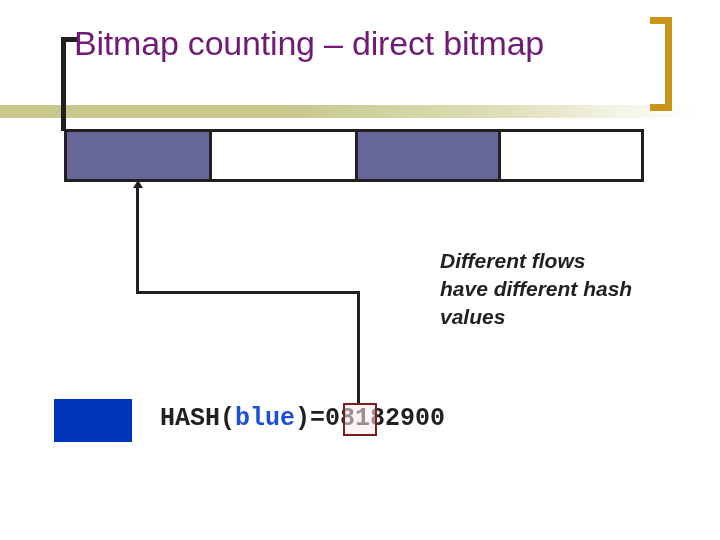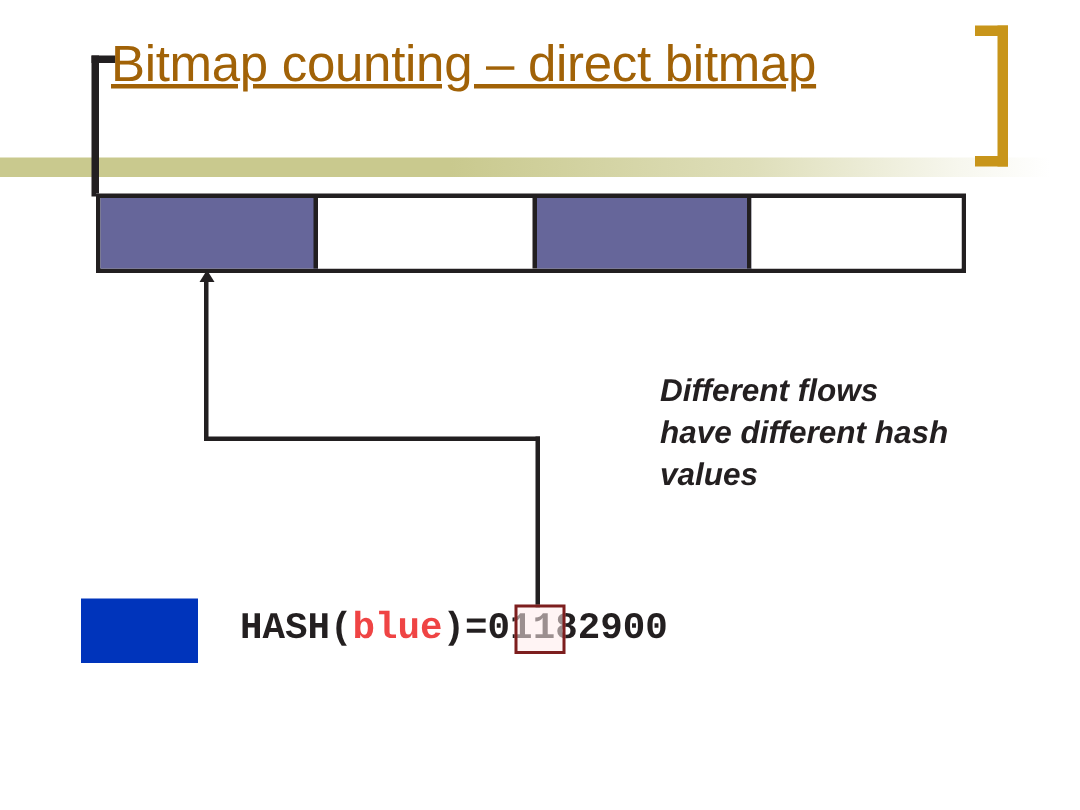--- a/index.html
+++ b/index.html
@@ -65,25 +65,24 @@
   }
 
   
   .title {
     position: absolute;
     left: 74px;
     top: 24px;
     width: 560px;
     font-size: 34px;
     line-height: 1.12;
-    color: #a16207;
+    color: #701a75;
     font-weight: normal;
     letter-spacing: -0.2px;
     white-space: pre-wrap;
-    text-decoration: underline;
   }
 
   
   .bitmap-row {
     position: absolute;
     left: 64px;
     top: 129px;
     width: 580px;
     height: 53px;
     display: flex;
@@ -164,21 +163,21 @@
     position: absolute;
     left: 160px;
     top: 404px;
     font-family: "Liberation Mono", "DejaVu Sans Mono", monospace;
     font-size: 25px;
     font-weight: bold;
     color: #231f20;
     white-space: pre;
     letter-spacing: 0px;
   }
-  .hash-line .arg { color: #ef4444; font-family: Liberation Mono, monospace; }
+  .hash-line .arg { color: #1d4ed8; font-family: Liberation Mono, monospace; }
 
   
   .bit-highlight {
     position: absolute;
     left: 343px;
     top: 403px;
     width: 34px;
     height: 33px;
     border: 2px solid #7d1e1e;
     background: rgba(255, 235, 235, 0.55);
@@ -208,17 +207,17 @@
   <div class="conn-v-left"></div>
   <div class="conn-h"></div>
   <div class="conn-v-right"></div>
 
   <div class="annotation">Different flows
 have different hash
 values</div>
 
   <div class="blue-swatch"></div>
 
-  <div class="hash-line"><span>HASH</span><span>(</span><span class="arg">blue</span><span>)</span><span>=</span><span>01</span><span>182900</span></div>
+  <div class="hash-line"><span>HASH</span><span>(</span><span class="arg">blue</span><span>)</span><span>=</span><span>08</span><span>182900</span></div>
 
   <div class="bit-highlight"></div>
 
 </div>
 
 </body></html>

